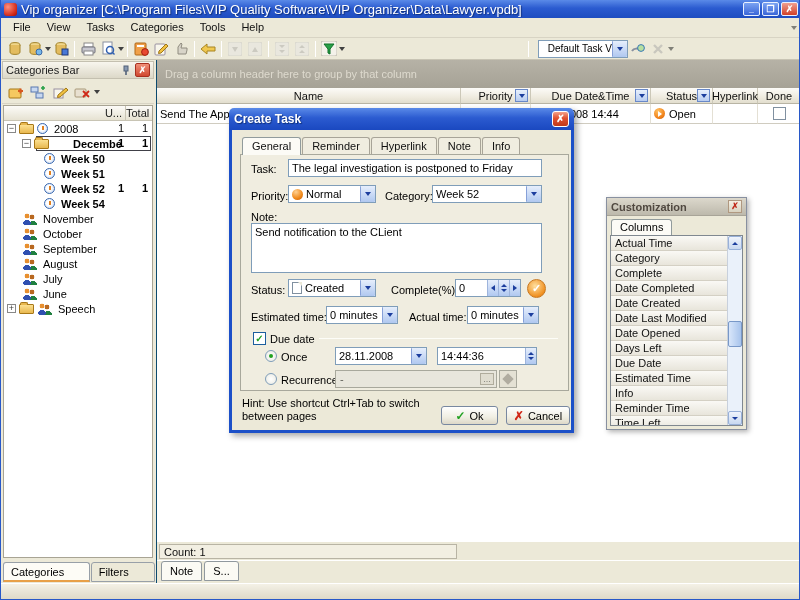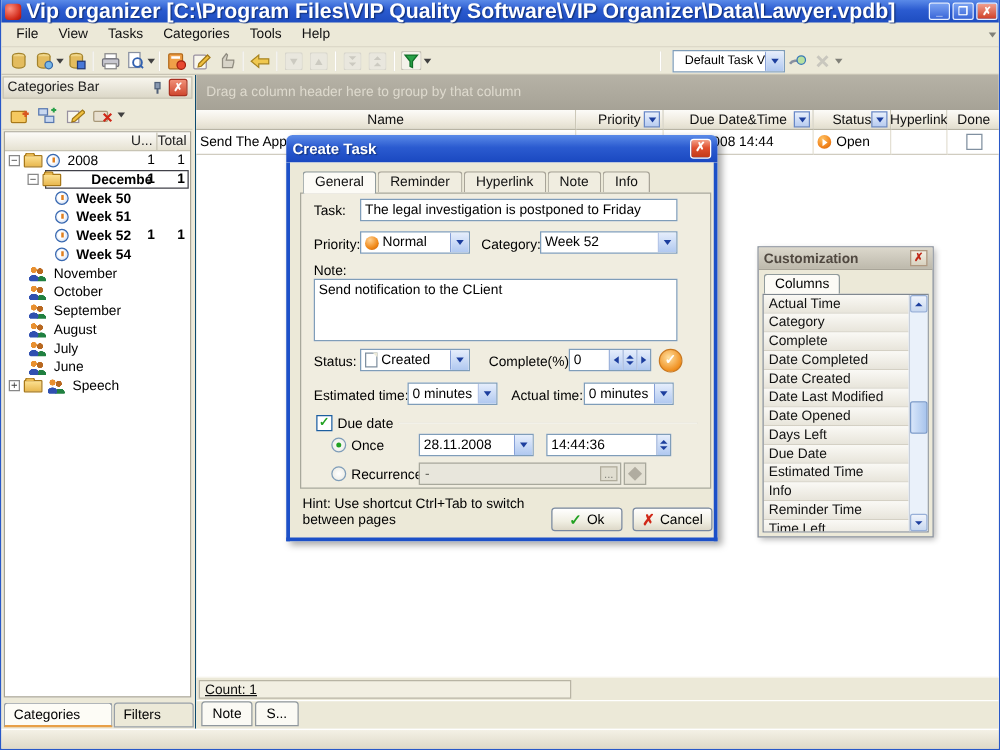--- a/index.html
+++ b/index.html
@@ -2,21 +2,21 @@
 <html><head>
 <meta charset="utf-8">
 <style>
 *{margin:0;padding:0;box-sizing:border-box;font-family:"Liberation Sans",sans-serif;}
 html,body{width:800px;height:600px;}
 body{position:relative;background:#ECE9D8;font-size:11px;overflow:hidden;border-left:1px solid #2858C8;border-right:1px solid #2858C8;border-bottom:1px solid #2858C8;}
 
 
 .titlebar{position:absolute;left:0;top:0;width:800px;height:18px;background:linear-gradient(180deg,#5A8AE8,#2B5BD0 45%,#1E4DC0);color:#fff;display:flex;align-items:center;padding:0 3px;z-index:50;}
 .appicon{width:13px;height:13px;border-radius:3px;background:radial-gradient(circle at 4px 4px,#FF9080,#D02818 70%,#A01008);margin-right:4px;flex:none;}
-.titlebar .title{font-weight:bold;font-size:17px;flex:1;white-space:nowrap;overflow:hidden;text-shadow:1px 1px 1px #10307A;}
+.titlebar .title{font-weight:normal;font-size:13px;flex:1;white-space:nowrap;overflow:hidden;text-shadow:1px 1px 1px #10307A;}
 .win-btn{width:17px;height:14px;margin-left:2px;border:1px solid #E8F0FF;border-radius:2px;color:#fff;font-size:9px;line-height:12px;text-align:center;font-weight:bold;flex:none;}
 .btn-min,.btn-restore{background:linear-gradient(#7AA2F2,#3A66D8);}
 .btn-close{background:linear-gradient(#F0A090,#D04028);}
 
 
 .menubar{position:absolute;left:0;top:18px;width:800px;height:20px;background:#ECE9D8;border-bottom:1px solid #D8D4C4;display:flex;align-items:center;padding-left:4px;text-align:center;}
 .menu-item{padding:0 8px;line-height:19px;color:#101010;}
 .menubar .overflow{margin-left:auto;margin-right:4px;}
 
 
@@ -75,21 +75,21 @@
 .thead{position:absolute;left:0;top:28px;width:644px;height:16px;display:flex;}
 .th{height:16px;background:linear-gradient(#FCFBF8,#EFEBDF 60%,#E2DECE);border-right:1px solid #CCC8B8;border-bottom:1px solid #B8B4A4;display:flex;align-items:center;justify-content:center;position:relative;color:#101010;}
 .th .fbtn{position:absolute;right:2px;top:1px;width:13px;height:13px;background:linear-gradient(#E8F0FC,#B8CCF0);border:1px solid #6888C8;display:flex;align-items:center;justify-content:center;}
 .trow-data{position:absolute;left:0;top:44px;width:644px;height:20px;display:flex;background:#fff;}
 .td{height:20px;border-right:1px solid #E4E0D4;border-bottom:1px solid #D0CCC0;display:flex;align-items:center;padding:0 3px;overflow:hidden;white-space:nowrap;}
 .w-name{width:304px;}.w-pri{width:70px;}.w-due{width:120px;}.w-status{width:62px;}.w-link{width:45px;}.w-done{width:43px;justify-content:center;}
 .open-ico{width:11px;height:11px;border-radius:50%;background:radial-gradient(circle at 4px 3px,#FFC060,#F08018 65%,#C05808);position:relative;margin-right:4px;flex:none;}
 .open-ico::before{content:"";position:absolute;left:4px;top:3px;width:0;height:0;border-top:3px solid transparent;border-bottom:3px solid transparent;border-left:4px solid #fff;}
 .chk{width:13px;height:13px;border:1px solid #8090A0;background:#fff;display:flex;align-items:center;justify-content:center;font-size:10px;font-weight:bold;color:#21A121;line-height:1;}
 .countbar{position:absolute;left:0;top:481px;width:644px;height:19px;background:#ECE9D8;border-top:1px solid #fff;}
-.countpanel{position:absolute;left:2px;top:2px;width:298px;height:15px;border:1px solid #B8B4A4;background:#F2EFE2;line-height:14px;padding-left:4px;color:#101010;text-decoration:underline;}
+.countpanel{position:absolute;left:2px;top:2px;width:298px;height:15px;border:1px solid #B8B4A4;background:#F2EFE2;line-height:14px;padding-left:4px;color:#101010;}
 .btabs{position:absolute;left:0;top:501px;width:644px;height:22px;background:#ECE9D8;display:flex;padding-left:4px;}
 .btab{height:20px;line-height:18px;border:1px solid #90989E;border-top-left-radius:3px;border-top-right-radius:3px;background:#FBFAF4;padding:0 8px;margin-right:2px;}
 
 
 .statusbar{position:absolute;left:0;top:583px;width:800px;height:17px;background:linear-gradient(#F4F1E6,#DDD8C6);border-top:1px solid #fff;}
 
 
 .dialog{position:absolute;left:228px;top:108px;width:345px;height:325px;z-index:100;box-shadow:3px 3px 6px rgba(0,0,0,.35);border-radius:5px 5px 0 0;}
 .dlg-title{height:22px;background:linear-gradient(180deg,#5A8AE8,#2B5BD0 45%,#1A48C0);border-radius:5px 5px 0 0;display:flex;align-items:center;padding:0 5px;}
 .dlg-title .t{flex:1;color:#fff;font-weight:bold;font-size:12px;text-shadow:1px 1px 1px #10307A;}

